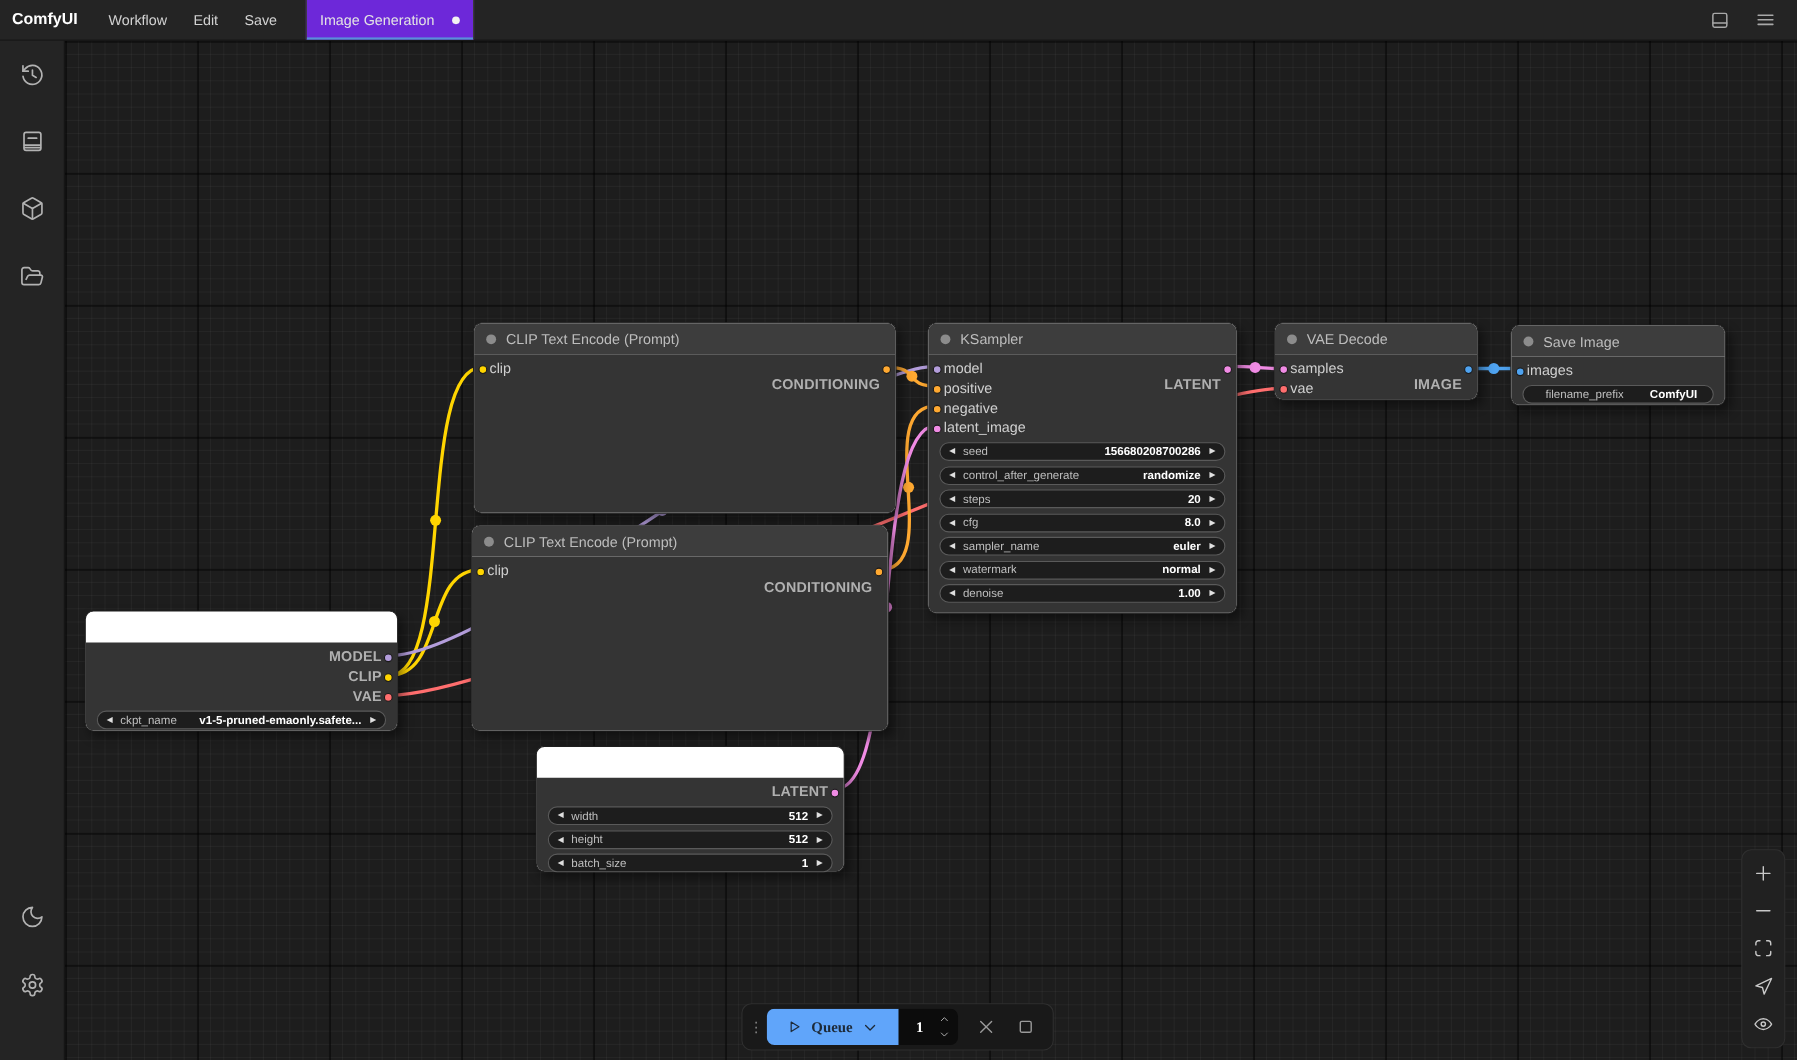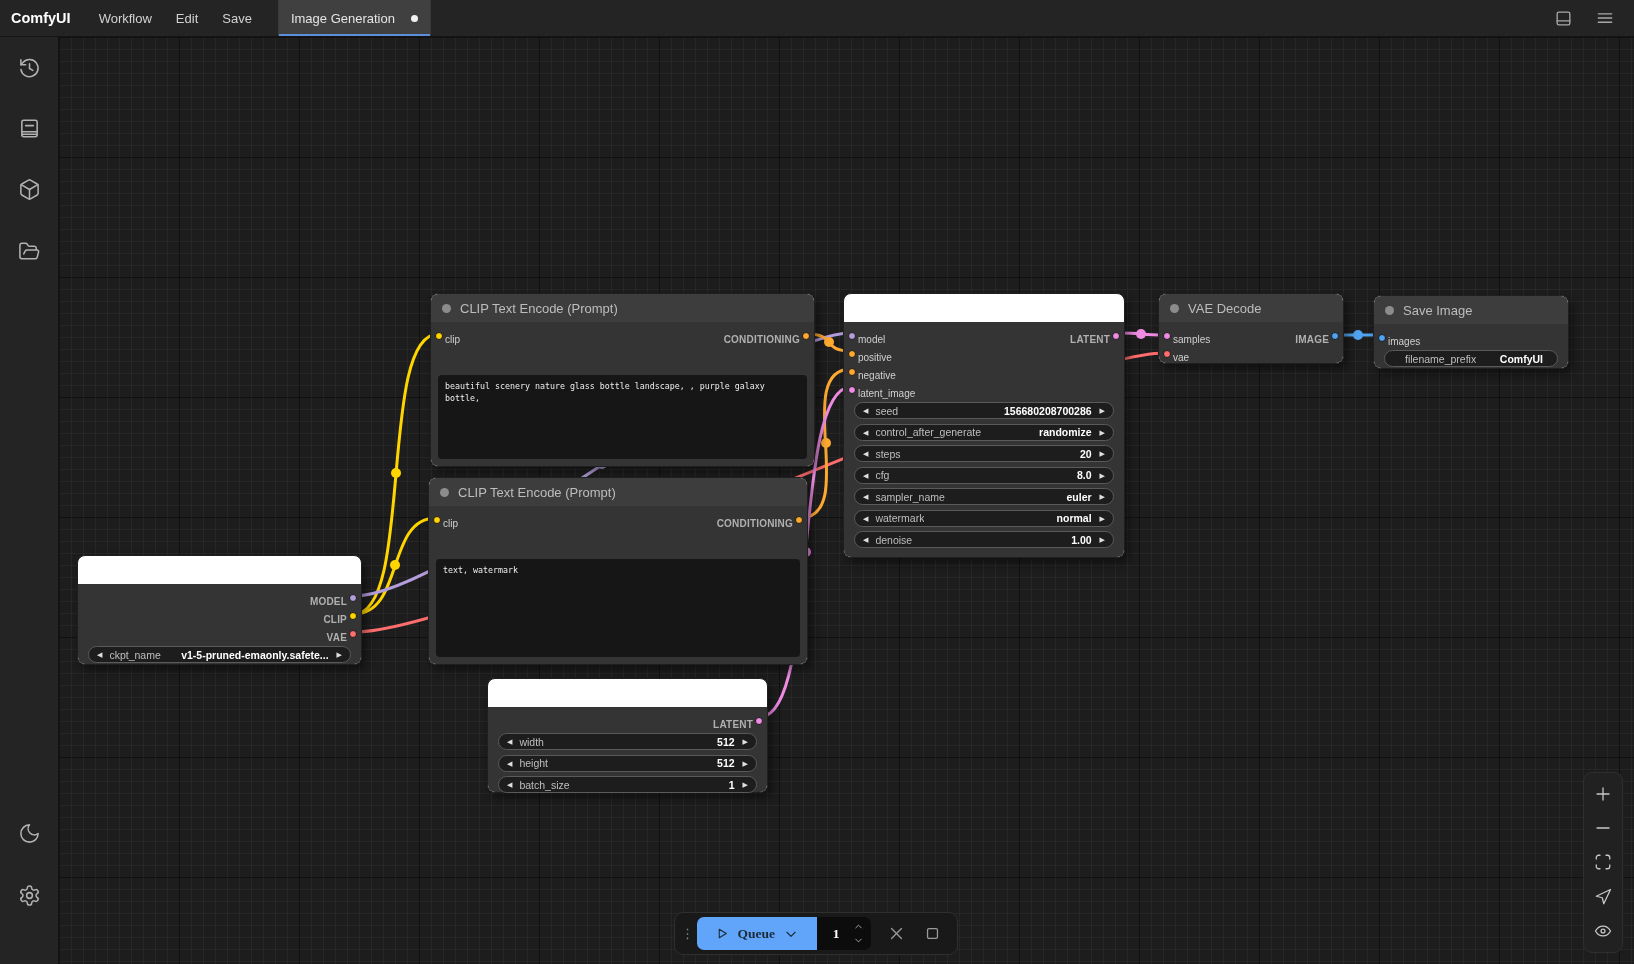--- a/index.html
+++ b/index.html
@@ -5,21 +5,21 @@
   html,body{margin:0;padding:0;background:#111;}
   *{box-sizing:border-box;}
   #app{position:relative;width:1634px;height:964px;overflow:hidden;
        font-family:"Liberation Sans",sans-serif;background:#1d1d1d;user-select:none;}
 
   
   .topbar{position:absolute;left:0;top:0;width:100%;height:37px;background:#242424;
           border-bottom:1px solid #141414;display:flex;align-items:stretch;z-index:10;}
   .logo{color:#fff;font-weight:bold;font-size:14.5px;display:flex;align-items:center;padding:0 16px 0 11px;}
   .menu-item{color:#d2d2d2;font-size:13px;display:flex;align-items:center;padding:16px 12px;cursor:default;}
-  .wtab{margin-left:14px;width:153px;background:#404040;border-left:1px solid #3a3a3a;border-right:1px solid #3a3a3a;
+  .wtab{margin-left:14px;width:153px;background:#6d28d9;border-left:1px solid #3a3a3a;border-right:1px solid #3a3a3a;
         display:flex;align-items:center;gap:14px;padding:0 12px;position:relative;color:#e4e4e4;font-size:13px;}
   .wtab::after{content:"";position:absolute;left:0;right:0;bottom:0;height:2px;background:var(--accent_blue);}
   .tab-dot{width:7px;height:7px;border-radius:50%;background:#f2f2f2;margin-left:auto;}
   .topbar-right{margin-left:auto;display:flex;align-items:center;gap:12px;padding-right:14px;}
   .icon-btn{width:30px;height:30px;display:flex;align-items:center;justify-content:center;border-radius:5px;color:#a8a8a8;}
   .icon-btn svg{stroke:#a8a8a8;fill:none;stroke-width:1.7;stroke-linecap:round;stroke-linejoin:round;}
 
   
   .sidebar{position:absolute;left:0;top:37px;width:59px;bottom:0;background:#242424;
            border-right:1px solid #141414;z-index:10;}
@@ -38,21 +38,21 @@
   svg.wires{position:absolute;left:0;top:0;z-index:1;pointer-events:none;}
   svg.wires path{fill:none;stroke-width:3;stroke-linecap:round;}
 
   
   .node{position:absolute;z-index:2;border-radius:8px;border:1px solid #1f1f1f;
         box-shadow:4px 5px 10px rgba(0,0,0,.45);background:#ffffff;}
   .ntitle{height:28px;background:#3d3d3d;border-radius:7px 7px 0 0;display:flex;align-items:center;
           gap:9px;padding:0 11px;color:#bdbdbd;font-size:13px;}
   .ndot{width:9px;height:9px;border-radius:50%;background:#8c8c8c;flex:none;}
   .nbody{position:absolute;left:0;right:0;top:28px;bottom:0;background:#343434;border-radius:0 0 7px 7px;padding-top:5px;}
-  .srow{position:relative;height:18px;display:flex;align-items:flex-end;padding:0 14px;font-size:10px;}
+  .srow{position:relative;height:18px;display:flex;align-items:flex-start;padding:0 14px;font-size:13px;flex-direction:column;}
   .inlabel{color:#d0d0d0;}
   .outlabel{color:#b0b0b0;font-weight:bold;margin-left:auto;letter-spacing:.2px;}
   .sdot{position:absolute;top:50%;width:8px;height:8px;margin-top:-4px;border-radius:50%;
         background:var(--c,#888);border:1px solid #1a1a1a;}
   .sdot.in{left:4px;} .sdot.out{right:4px;}
   .widgets{display:flex;flex-direction:column;gap:4.5px;margin-top:3px;}
   .widget{display:flex;align-items:center;height:17px;background:#1d1d1d;border:1px solid #5a5a5a;
           border-radius:9px;margin:0 10px;padding:0 8px;font-size:10.5px;white-space:nowrap;overflow:hidden;}
   .warr{flex:none;color:#e0e0e0;font-size:7px;line-height:1;}
   .wname{color:#bfbfbf;margin-left:7px;overflow:hidden;text-overflow:ellipsis;}
@@ -142,37 +142,35 @@
       <span class="ndot"></span>
       <span>CLIP Text Encode (Prompt)</span>
     </div>
     <div class="nbody">
       <div class="srow">
         <span class="sdot in" style="--c: #FFD500;"></span>
         <span class="inlabel">clip</span>
         <span class="outlabel">CONDITIONING</span>
         <span class="sdot out" style="--c: #FFA931;"></span>
       </div>
-      <div class="ntextarea" style="top:53px">beautiful scenery nature glass bottle landscape, , purple galaxy bottle,</div>
     </div>
   </div>
 
   <div class="node" style="left:428px;top:477px;width:380px;height:188px">
     <div class="ntitle">
       <span class="ndot"></span>
       <span>CLIP Text Encode (Prompt)</span>
     </div>
     <div class="nbody">
       <div class="srow">
         <span class="sdot in" style="--c: #FFD500;"></span>
         <span class="inlabel">clip</span>
         <span class="outlabel">CONDITIONING</span>
         <span class="sdot out" style="--c: #FFA931;"></span>
       </div>
-      <div class="ntextarea" style="top:53px">text, watermark</div>
     </div>
   </div>
 
   <div class="node" style="left:487px;top:678px;width:281px;height:115px">
     <div class="nbody">
       <div class="srow">
         <span class="outlabel">LATENT</span>
         <span class="sdot out" style="--c: #F08BE4;"></span>
       </div>
       <div class="widgets">
@@ -192,20 +190,24 @@
           <span class="warr l">◀</span>
           <span class="wname">batch_size</span>
           <span class="wval">1</span>
           <span class="warr r">▶</span>
         </div>
       </div>
     </div>
   </div>
 
   <div class="node" style="left:843px;top:293px;width:282px;height:265px">
+    <div class="ntitle">
+      <span class="ndot"></span>
+      <span>KSampler</span>
+    </div>
     <div class="nbody">
       <div class="srow">
         <span class="sdot in" style="--c: #B39DDB;"></span>
         <span class="inlabel">model</span>
         <span class="outlabel">LATENT</span>
         <span class="sdot out" style="--c: #F08BE4;"></span>
       </div>
       <div class="srow">
         <span class="sdot in" style="--c: #FFA931;"></span>
         <span class="inlabel">positive</span>

